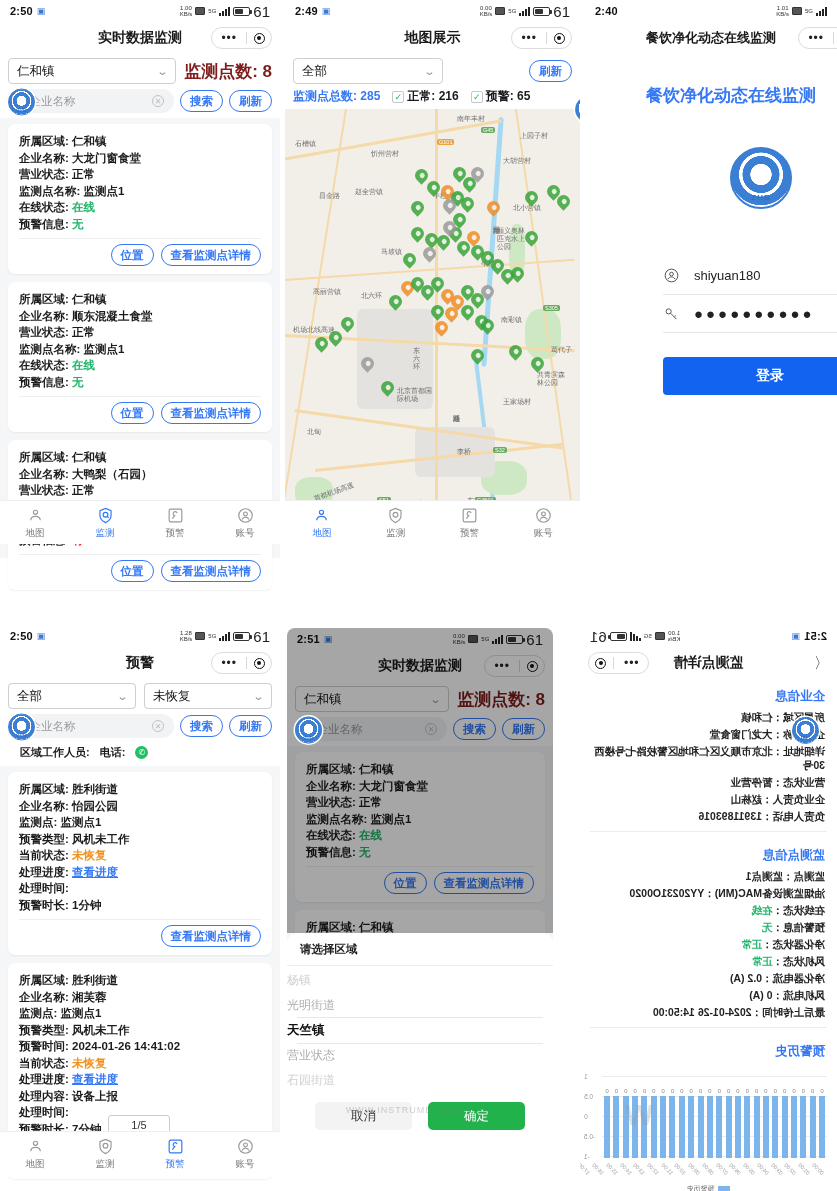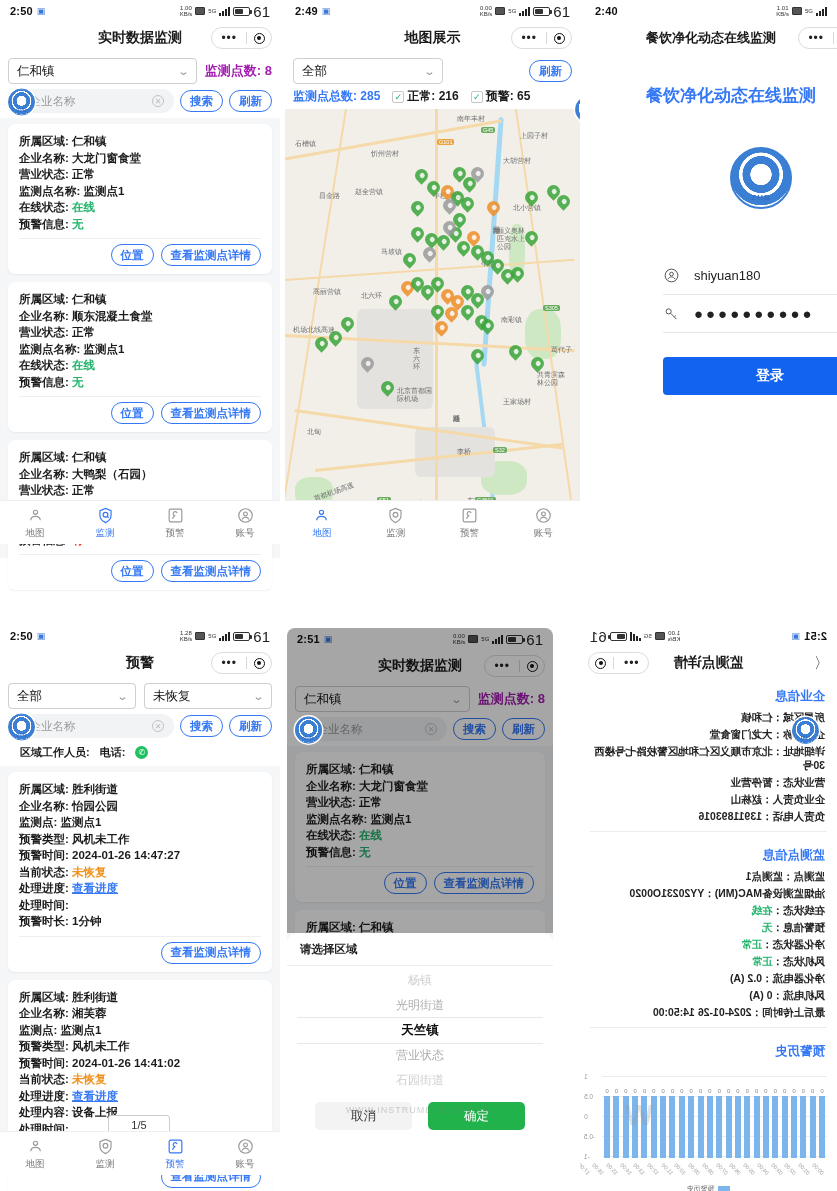--- a/index.html
+++ b/index.html
@@ -46,21 +46,21 @@
   .target-ico { width:11px;height:11px;border:1.6px solid #111;border-radius:50%;position:relative;}
   .target-ico::after{content:"";position:absolute;left:50%;top:50%;transform:translate(-50%,-50%);width:4px;height:4px;background:#111;border-radius:50%;}
 
   
   .filters { display:flex; align-items:center; padding:4px 8px 2px; gap:8px; }
   .select {
     flex:1; height:26px; border:1px solid #cfcfcf; border-radius:4px; background:#fff;
     display:flex; align-items:center; padding:0 8px; font-size:12.5px; color:#111;
   }
   .select .chev { margin-left:auto; color:#9a9a9a; font-size:11px; transform:scaleX(1.3); }
-  .count { font-size:13px; font-weight:700; color:#a21caf; white-space:nowrap; }
+  .count { font-size:17px; font-weight:700; color:#7f1d1d; white-space:nowrap; }
 
   
   .searchrow { display:flex; align-items:center; padding:3px 8px 5px; gap:6px; position:relative; }
   .searchbox {
     flex:1; height:24px; background:#f2f3f5; border-radius:12px;
     display:flex; align-items:center; padding:0 10px; font-size:11.5px; color:#9b9b9b;
     position:relative;
   }
   .clear-ico{ margin-left:auto; width:12px;height:12px;border:1px solid #c3c3c3;border-radius:50%;
     color:#bbb; font-size:8px; display:flex;align-items:center;justify-content:center;}
@@ -147,21 +147,21 @@
   .lfield .fdots{ font-size:15px; letter-spacing:3px; color:#222; }
   .loginbtn { margin:24px 22px 0; height:38px; background:#1264f0; color:#fff; border-radius:4px;
      display:flex; align-items:center; justify-content:center; font-size:14px; font-weight:700;}
 
   
   .dim { position:absolute; inset:0; background:rgba(0,0,0,.35); }
   .sheet { position:absolute; left:0; right:0; bottom:0; background:#fff;
      border-radius:10px 10px 0 0; padding:9px 0 10px;}
   .sheet-title { font-size:11.5px; font-weight:700; color:#222; padding:0 13px 8px; border-bottom:1px solid #ececec;}
   .wheel { position:relative; height:128px; display:flex; flex-direction:column;
-     align-items:center; justify-content:center; }
+     align-items:flex-start; justify-content:center; }
   .wheel .it { height:25px; line-height:25px; font-size:12px; color:#cfcfcf; }
   .wheel .it.n1 { color:#aeaeae; }
   .wheel .it.sel { color:#111; font-weight:700; font-size:12.5px; }
   .wheel-line { position:absolute; left:10px; right:10px; height:1px; background:#e8e8e8;}
   .sheet-btns { display:flex; gap:16px; padding:8px 28px 0; }
   .sbtn { flex:1; height:28px; border-radius:5px; display:flex; align-items:center;
      justify-content:center; font-size:12.5px; }
   .sbtn.cancel { background:#f3f3f3; color:#333; }
   .sbtn.ok { background:#22b24c; color:#fff; }
 
@@ -629,21 +629,20 @@
     <span>电话:</span>
     <span style="width:13px;height:13px;border-radius:50%;background:#21c063;color:#fff;font-size:8px;display:flex;align-items:center;justify-content:center;">✆</span>
   </div>
 
   <div class="cardwrap" style="height:400px;padding-top:6px;">
     <div class="card">
       <div class="kv"><span>所属区域:</span> <span>胜利街道</span></div>
       <div class="kv"><span>企业名称:</span> <span>怡园公园</span></div>
       <div class="kv"><span>监测点:</span> <span>监测点1</span></div>
       <div class="kv"><span>预警类型:</span> <span>风机未工作</span></div>
-      <div class="kv"><span>预警时间:</span> <span>2024-01-26 14:47:27</span></div>
       <div class="kv"><span>当前状态:</span> <span class="v-orange">未恢复</span></div>
       <div class="kv"><span>处理进度:</span> <span class="v-blue">查看进度</span></div>
       <div class="kv"><span>处理时间:</span> <span></span></div>
       <div class="kv"><span>预警时长:</span> <span>1分钟</span></div>
       <div class="card-sep"></div>
       <div class="card-actions">
         <div class="pillbtn">查看监测点详情</div>
       </div>
     </div>
 

